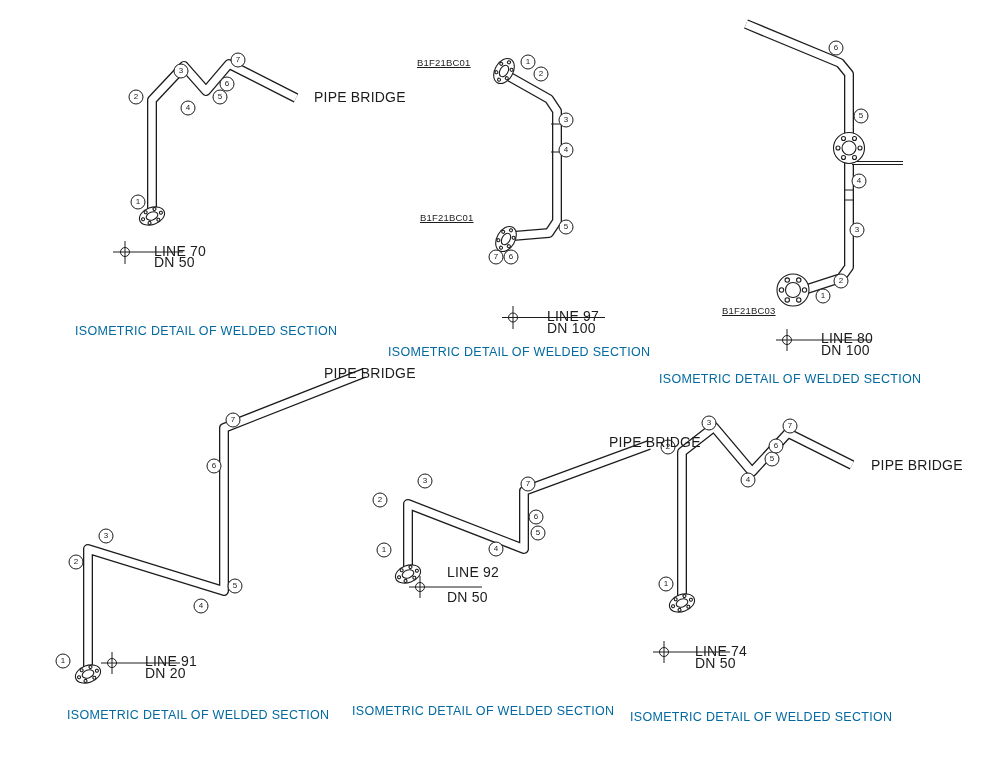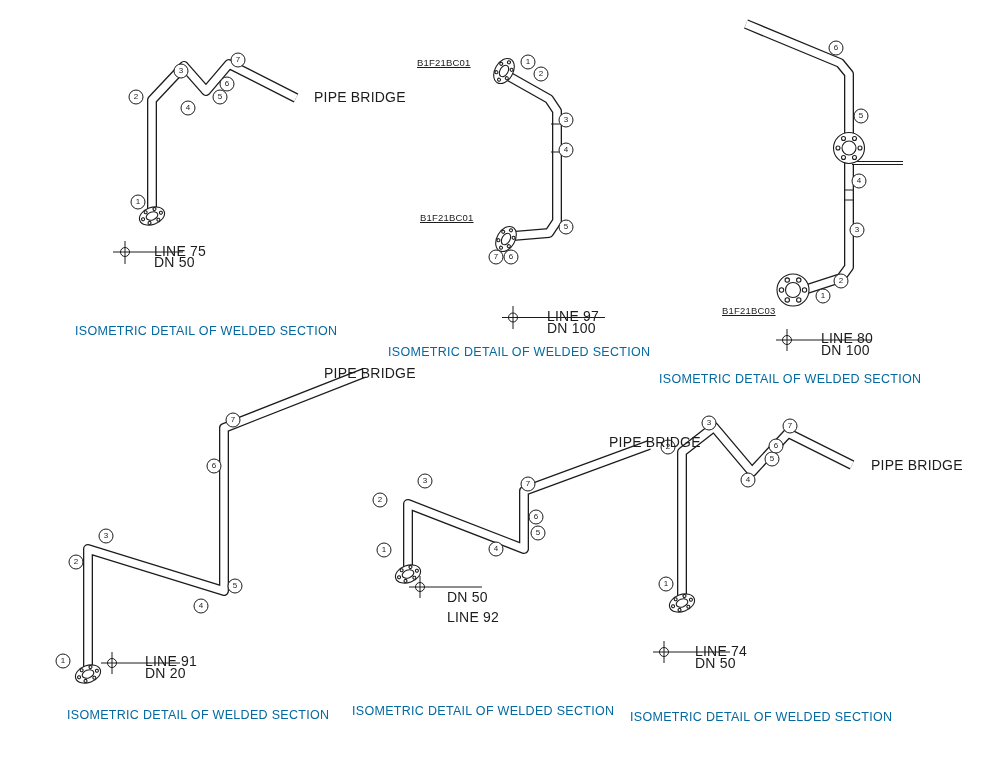--- a/index.html
+++ b/index.html
@@ -232,42 +232,42 @@
 
   <span class="weld" style="left:666px;top:584px">1</span>
   <span class="weld" style="left:668px;top:447px">2</span>
   <span class="weld" style="left:709px;top:423px">3</span>
   <span class="weld" style="left:748px;top:480px">4</span>
   <span class="weld" style="left:772px;top:459px">5</span>
   <span class="weld" style="left:776px;top:446px">6</span>
   <span class="weld" style="left:790px;top:426px">7</span>
 
   <span class="lbl" style="left:299px;top:89px">PIPE BRIDGE</span>
-  <span class="lbl" style="left:139px;top:243px">LINE 75</span>
+  <span class="lbl" style="left:139px;top:243px">LINE 70</span>
   <span class="lbl" style="left:139px;top:254px">DN 50</span>
   <div class="caption" style="left:75px;top:324px">ISOMETRIC DETAIL OF WELDED SECTION</div>
 
   <span class="lbl-md" style="left:417px;top:57px">B1F21BC01</span>
   <span class="lbl-md" style="left:420px;top:212px">B1F21BC01</span>
   <span class="lbl" style="left:532px;top:308px">LINE 97</span>
   <span class="lbl" style="left:532px;top:320px">DN 100</span>
   <div class="caption" style="left:388px;top:345px">ISOMETRIC DETAIL OF WELDED SECTION</div>
 
   <span class="lbl-md" style="left:722px;top:305px">B1F21BC03</span>
   <span class="lbl" style="left:806px;top:330px">LINE 80</span>
   <span class="lbl" style="left:806px;top:342px">DN 100</span>
   <div class="caption" style="left:659px;top:372px">ISOMETRIC DETAIL OF WELDED SECTION</div>
 
   <span class="lbl" style="left:309px;top:365px">PIPE BRIDGE</span>
   <span class="lbl" style="left:130px;top:653px">LINE 91</span>
   <span class="lbl" style="left:130px;top:665px">DN 20</span>
   <div class="caption" style="left:67px;top:708px">ISOMETRIC DETAIL OF WELDED SECTION</div>
 
   <span class="lbl" style="left:594px;top:434px">PIPE BRIDGE</span>
-  <span class="lbl" style="left:432px;top:609px">LINE 92</span>
+  <span class="lbl" style="left:432px;top:564px">LINE 92</span>
   <span class="lbl" style="left:432px;top:589px">DN 50</span>
   <div class="caption" style="left:352px;top:704px">ISOMETRIC DETAIL OF WELDED SECTION</div>
 
   <span class="lbl" style="left:856px;top:457px">PIPE BRIDGE</span>
   <span class="lbl" style="left:680px;top:643px">LINE 74</span>
   <span class="lbl" style="left:680px;top:655px">DN 50</span>
   <div class="caption" style="left:630px;top:710px">ISOMETRIC DETAIL OF WELDED SECTION</div>
 
 </div>
 

